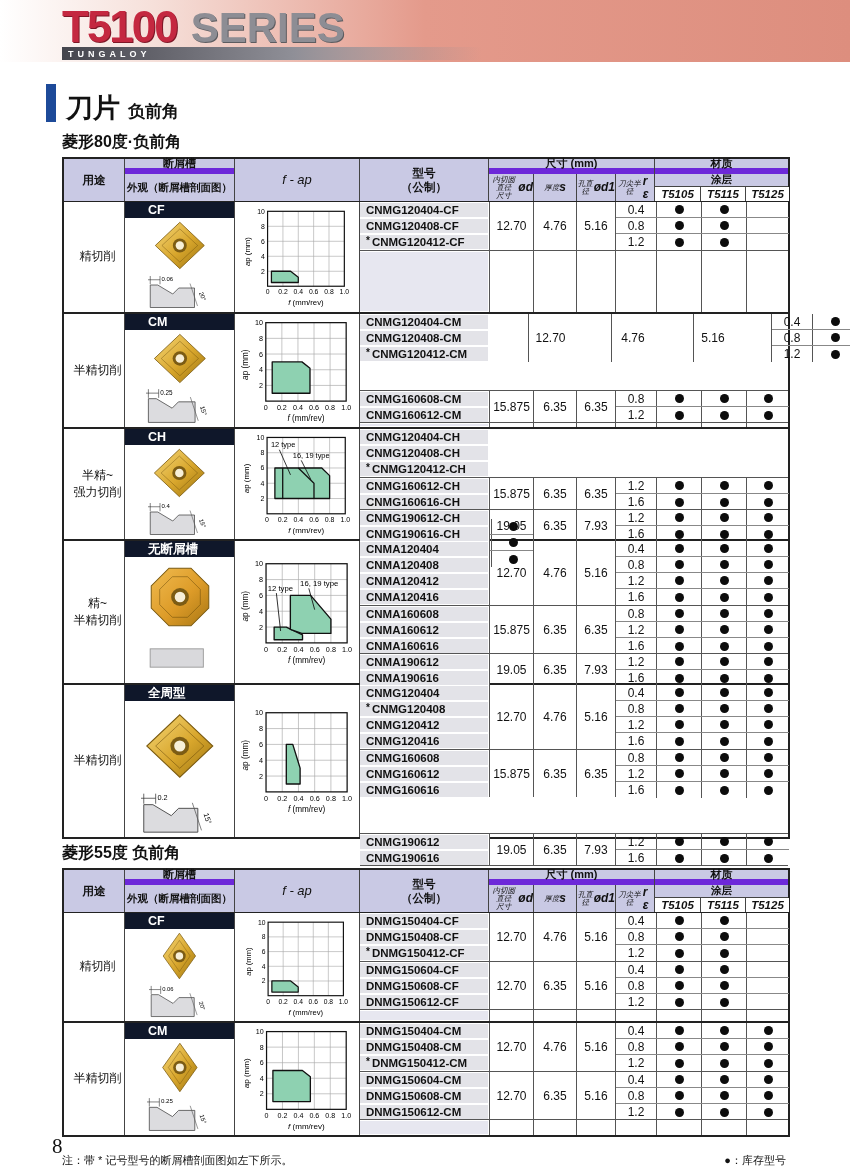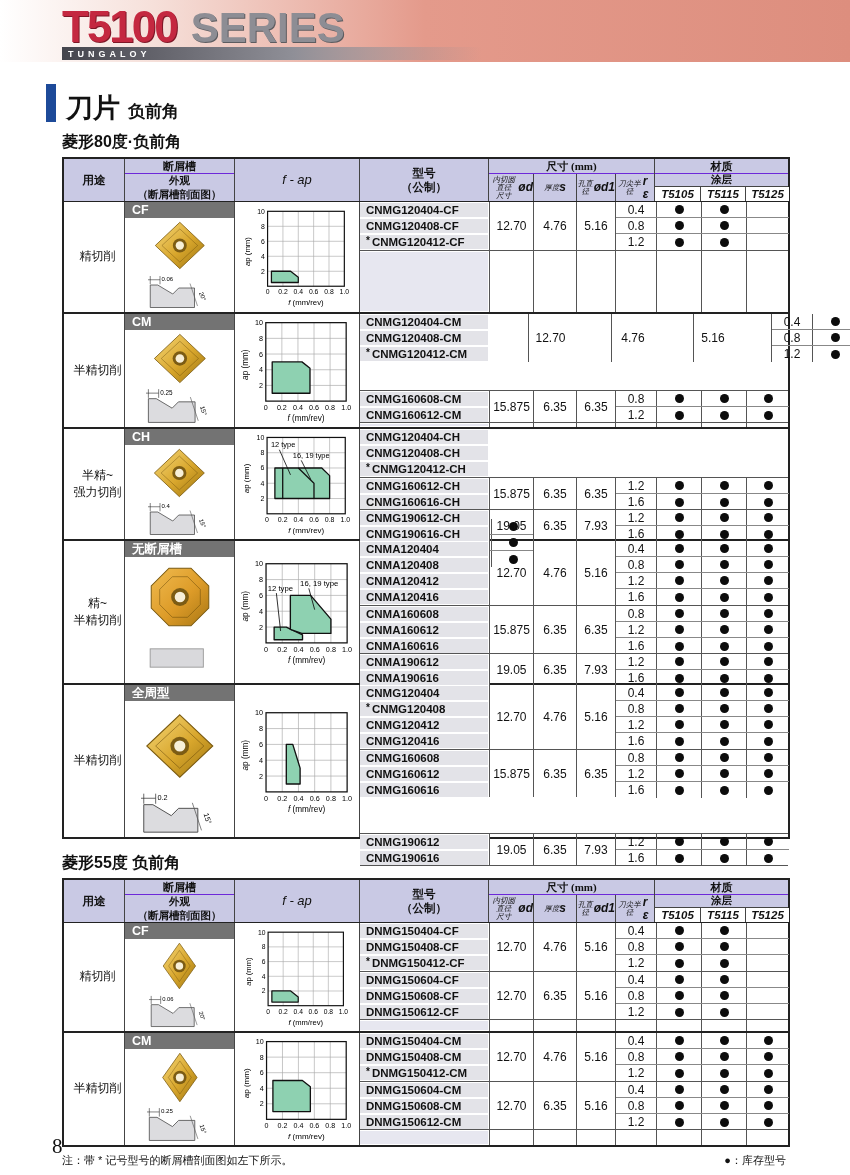--- a/index.html
+++ b/index.html
@@ -19,30 +19,30 @@
     display:flex;align-items:center;}
   .tungaloy-bar span{color:#fff;font-size:9px;font-weight:bold;letter-spacing:4px;padding-left:6px;}
   
   .title-row{position:absolute;left:46px;top:84px;display:flex;align-items:flex-end;}
   .title-accent{width:10px;height:38px;background:#1d4a99;margin-right:10px;}
   .title-main{font-size:27px;font-weight:bold;line-height:1;}
   .title-sub{font-size:17px;font-weight:bold;margin-left:8px;line-height:1.2;}
   
   #sections{position:absolute;left:62px;top:132px;width:728px;}
   .sec-title{font-size:16px;font-weight:bold;margin:0 0 4px 0;}
-  .sec2{margin-top:14px;}
+  .sec2{margin-top:4px;}
   .ctable{width:728px;border:2px solid #222;box-sizing:border-box;background:#fff;}
   .thead{display:flex;height:43px;background:#c9c9e4;border-bottom:1.5px solid #222;box-sizing:border-box;}
   .hc{box-sizing:border-box;flex-shrink:0;display:flex;flex-direction:column;}
   .hc+.hc{border-left:1px solid #444;}
   .hfull{flex:1;display:flex;align-items:center;justify-content:center;text-align:center;
      font-size:11.5px;font-weight:bold;white-space:pre-line;line-height:1.25;}
   .h1{height:15px;display:flex;align-items:center;justify-content:center;font-size:11px;
-     font-weight:bold;border-bottom:1px solid #6d28d9;box-sizing:border-box;font-family:Liberation Serif, serif;}
-  .h23{flex:1;display:flex;flex-direction:column;align-items:center;justify-content:center;
+     font-weight:bold;border-bottom:6px solid #6d28d9;box-sizing:border-box;}
+  .h23{flex:1;display:flex;flex-direction:row;align-items:center;justify-content:center;
      font-size:10.5px;font-weight:bold;line-height:1.3;text-align:center;}
   .hsub{display:flex;flex:1;}
   .hsubcol{box-sizing:border-box;display:flex;flex-direction:row;align-items:center;justify-content:center;flex-shrink:0;font-style:italic;}
   .hsubcol+.hsubcol{border-left:1px solid #444;}
   .hsmall{font-size:7.5px;line-height:8px;text-align:center;white-space:pre-line;}
   .hsym{font-size:12px;font-weight:bold;line-height:13px;}
   .hgr{background:#fff;height:14px;display:flex;align-items:center;justify-content:center;
      font-size:11.5px;font-weight:bold;box-sizing:border-box;}
   .h13{height:13px;display:flex;align-items:center;justify-content:center;font-size:10.5px;
      font-weight:bold;border-bottom:1px solid #444;box-sizing:border-box;}
@@ -51,22 +51,22 @@
   .grp{display:flex;box-sizing:border-box;}
   .grp+.grp{border-top:2px solid #222;}
   .c-usage{width:60px;flex-shrink:0;display:flex;align-items:center;justify-content:center;
      font-size:12px;text-align:center;white-space:pre-line;line-height:1.45;box-sizing:border-box;padding-left:7px;}
   .c-app{width:110px;flex-shrink:0;border-left:1px solid #444;box-sizing:border-box;
      display:flex;flex-direction:column;align-items:center;}
   .c-chart{width:125px;flex-shrink:0;border-left:1px solid #444;box-sizing:border-box;
      display:flex;align-items:center;justify-content:center;}
   .c-right{width:429px;flex-shrink:0;border-left:1px solid #444;box-sizing:border-box;
      display:flex;flex-direction:column;}
-  .breaker-label{width:100%;height:16px;background:#737373;color:#fff;font-weight:bold;
-     font-size:12.5px;display:flex;align-items:center;padding-left:7px;box-sizing:border-box;}
+  .breaker-label{width:100%;height:16px;background:#0f172a;color:#fff;font-weight:bold;
+     font-size:12.5px;display:flex;align-items:center;padding-left:23px;box-sizing:border-box;}
   .photo-wrap{flex:1;display:flex;align-items:center;justify-content:center;width:100%;}
   .cross-wrap{width:100%;display:flex;align-items:center;justify-content:center;padding-bottom:3px;}
   .sg{display:flex;box-sizing:border-box;}
   .sg+.sg{border-top:1px solid #555;}
   .colm{box-sizing:border-box;flex-shrink:0;}
   .colm+.colm{border-left:1px solid #555;}
   .models{width:129px;background:#fff;}
   .mrow{height:16px;position:relative;}
   .mbar{position:absolute;left:0;top:1px;right:1px;bottom:1px;background:#e3e3e8;
      display:flex;align-items:center;padding-left:6px;font-size:11.5px;font-weight:bold;white-space:nowrap;}

